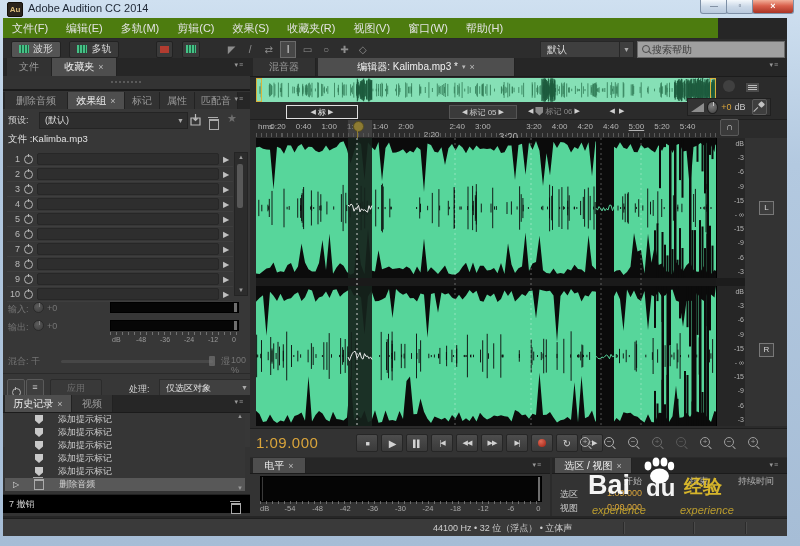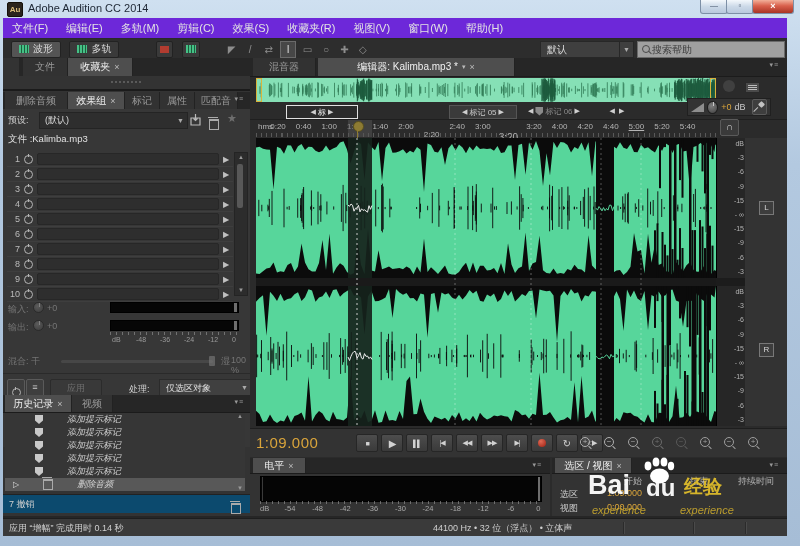--- a/index.html
+++ b/index.html
@@ -12,21 +12,21 @@
   #app-badge{left:7px;top:2px;width:14px;height:13px;background:#2a241d;border:1px solid #141009;
     color:#d8bb79;font-size:8px;font-weight:bold;text-align:center;line-height:13px;border-radius:2px;}
   #win-title{left:28px;top:2px;font-size:11px;color:#1d2633;}
   .winbtn{top:0;height:13px;border:1px solid #7d8fa6;border-top:none;border-radius:0 0 3px 3px;
     background:linear-gradient(180deg,#f4f8fc,#ccd9e8 50%,#b9c9dd);color:#3c4a61;
     font-size:8px;text-align:center;line-height:12px;}
   #btn-close{left:752px;width:40px;background:linear-gradient(180deg,#f2b09a,#d9604c 45%,#a93425);
     color:#fff;font-size:9px;font-weight:bold;}
   
   #app{left:3px;top:18px;width:784px;height:518px;background:#262626;overflow:hidden;}
-  #menubar{left:0;top:0;width:784px;height:20px;background:#6d28d9;border-bottom:1px solid #2a2a2a;}
+  #menubar{left:0;top:0;width:715px;height:20px;background:#4d7c0f;border-bottom:1px solid #2a2a2a;}
   .menu-item{display:inline-block;padding:0 9px;font-size:11px;color:#e3e3e3;line-height:20px;}
   #toolbar{left:0;top:21px;width:784px;height:19px;background:#2d2d2d;border-bottom:1px solid #1c1c1c;}
   .mode-btn{display:inline-flex;align-items:center;gap:4px;height:15px;margin:1px 2px;padding:0 7px;
     font-size:10px;color:#ddd;background:#3a3a3a;border:1px solid #222;border-radius:2px;}
   .mode-btn.pressed{background:#545454;}
   .mini-wave{width:10px;height:8px;background:repeating-linear-gradient(90deg,#45c186 0 2px,#1e5c3e 2px 3px);}
   .tool-glyph{display:inline-block;width:14px;text-align:center;color:#8d8d8d;font-size:10px;line-height:17px;}
   .tool-glyph.hl{background:#474747;border:1px solid #6a6a6a;color:#ddd;line-height:15px;}
   #workspace-dd{left:537px;top:2px;width:86px;height:15px;background:#3f3f3f;border:1px solid #272727;
     color:#ddd;font-size:10px;line-height:15px;padding-left:6px;}
@@ -56,21 +56,21 @@
   .fx-slot{flex:1;height:10px;background:#2e2e2e;border:1px solid #272727;border-radius:2px;}
   .fx-arrow{width:10px;color:#c0c0c0;font-size:8px;}
   .dim{color:#757575;}
   .meter-bar{position:absolute;height:9px;background:#060606;border:1px solid #000;}
   .meter-bar::after{content:"";position:absolute;right:1px;top:0;width:3px;height:100%;background:#6e6e6e;}
   .tickstrip{position:absolute;background-image:repeating-linear-gradient(90deg,#8a8a8a 0 1px,transparent 1px 6px);opacity:.7;}
   .shield-ic{display:inline-block;width:8px;height:9px;background:#c9c9c9;
     clip-path:polygon(0 0,100% 0,100% 62%,50% 100%,0 62%);}
   .trash-ic{display:inline-block;width:8px;height:8px;border:1px solid #aaa;border-top:2px solid #aaa;position:relative;}
   .trash-ic::before{content:"";position:absolute;top:-4px;left:-2px;width:10px;height:1px;background:#aaa;}
-  .hist-row{display:flex;align-items:center;height:13px;font-size:9px;color:#cfcfcf;gap:24px;padding-left:30px;font-style:italic;}
+  .hist-row{display:flex;align-items:center;height:13px;font-size:9px;color:#cfcfcf;gap:15px;padding-left:30px;}
   .hist-row.sel{background:#585858;padding-left:8px;}
   
   #right-col{left:247px;top:40px;width:537px;height:458px;background:#2b2b2b;}
   .marker-box{position:absolute;top:1px;height:12px;font-size:8px;color:#c8c8c8;
     display:flex;align-items:center;gap:2px;justify-content:center;}
   .brk{font-size:7px;color:#cfcfcf;}
   .mag{display:inline-block;width:8px;height:8px;border:1px solid #b0b0b0;border-radius:50%;position:relative;
     color:#b0b0b0;font-size:8px;line-height:8px;text-align:center;}
   .mag::after{content:"";position:absolute;width:4px;height:1px;background:#b0b0b0;transform:rotate(45deg);right:-3px;bottom:-2px;}
   .tbtn{width:20px;height:16px;background:linear-gradient(180deg,#4d4d4d,#3a3a3a);border:1px solid #262626;
@@ -136,21 +136,21 @@
         <span>默认</span>
         <span class="dd">▼</span>
       </div>
       <div id="searchbox" class="abs">
         <span class="search-mag"></span>
         <span style="margin-left:14px">搜索帮助</span>
       </div>
     </div>
 
     <div id="left-col" class="abs">
-      <div class="tabrow" style="left:16px;top:0;width:247px;height:18px">
+      <div class="tabrow" style="left:0;top:0;width:247px;height:18px">
         <div class="tab" style="left:4px;width:44px">
             <span>文件</span>
           </div>
         <div class="tab active" style="left:49px;width:64px">
           <span>收藏夹</span>
             <span class="x">×</span>
           </div>
         <span class="pmenu" style="right:6px">▾≡</span>
       </div>
       <div class="abs" style="left:0;top:18px;width:247px;height:13px;background:#333;border-bottom:2px solid #1b1b1b">
@@ -327,21 +327,21 @@
             <span style="font-size: 8px; color: rgb(221, 221, 221);">▷</span>
             <span class="trash-ic"></span>
             <span>删除音频</span>
           </div>
         </div>
       <div class="abs" style="left:2px;top:360px;width:240px;height:0"></div>
       <div class="abs" style="left:232px;top:355px;width:10px;height:78px">
         <div style="font-size:6px;color:#999;text-align:center">▲</div>
         <div class="abs" style="bottom:0;width:100%;font-size:6px;color:#999;text-align:center">▼</div>
       </div>
-      <div class="abs" style="left:0;top:436px;width:247px;height:18px;background:#0c4a6e;border-top:1px solid #222">
+      <div class="abs" style="left:0;top:436px;width:247px;height:18px;background:#000000;border-top:1px solid #222">
         <span class="abs" style="left:6px;top:3px;font-size:9px;color:#cfcfcf">7 撤销</span>
         <span class="trash-ic abs" style="left:228px;top:5px"></span>
       </div>
     </div>
 
     <div id="right-col" class="abs">
       <div class="tabrow" style="left:0;top:0;width:537px;height:18px">
         <div class="tab" style="left:3px;width:62px">
             <span>混音器</span>
           </div>
@@ -1407,21 +1407,20 @@
         <span class="sel-val" style="left:106px;top:30px;width:50px"></span>
         <span class="sel-val" style="left:172px;top:30px;width:50px"></span>
         <span class="sel-lab" style="left:8px;top:44px">视图</span>
         <span class="sel-val" style="left:40px;top:44px;width:50px">0:00.000</span>
         <span class="sel-val" style="left:106px;top:44px;width:50px"></span>
         <span class="sel-val" style="left:172px;top:44px;width:50px"></span>
       </div>
     </div>
 
     <div id="statusbar" class="abs">
-      <span class="abs" style="left:6px">应用 “增幅” 完成用时 0.14 秒</span>
       <span class="abs" style="left:430px">44100 Hz • 32 位（浮点） • 立体声</span>
       <span class="vsep" style="left:620px"></span>
         <span class="vsep" style="left:690px"></span>
         <span class="vsep" style="left:742px"></span>
     </div>
 
     <div id="watermark" class="abs" style="left:585px;top:440px;width:180px;height:70px">
       <span class="abs big" style="left:0;top:12px;font-size:27px">Bai</span>
       <svg class="abs" style="left:52px;top:-2px" width="38" height="30">
         <ellipse cx="8" cy="10" rx="3.4" ry="4.4" fill="#fff"></ellipse>

